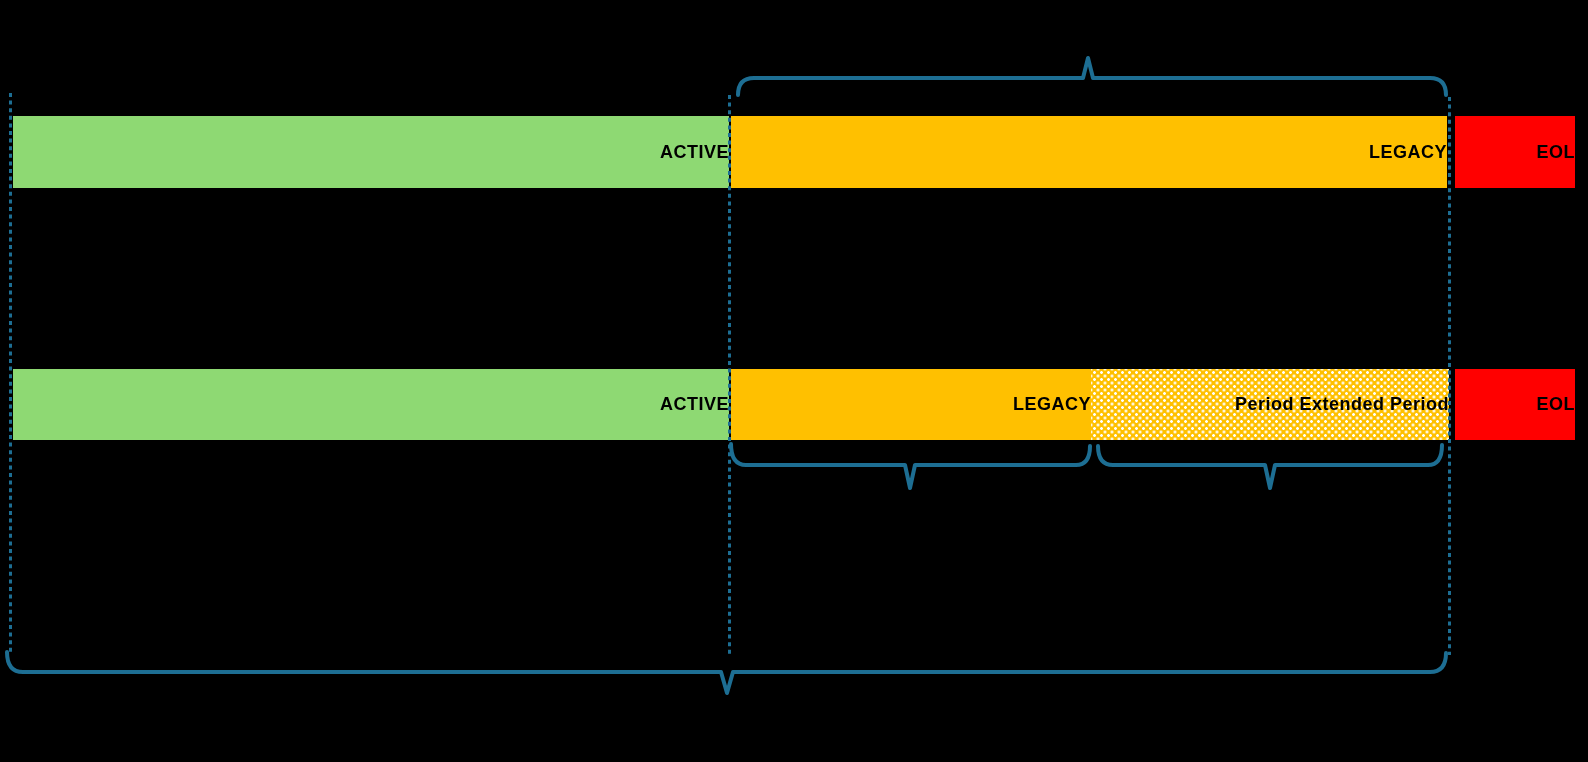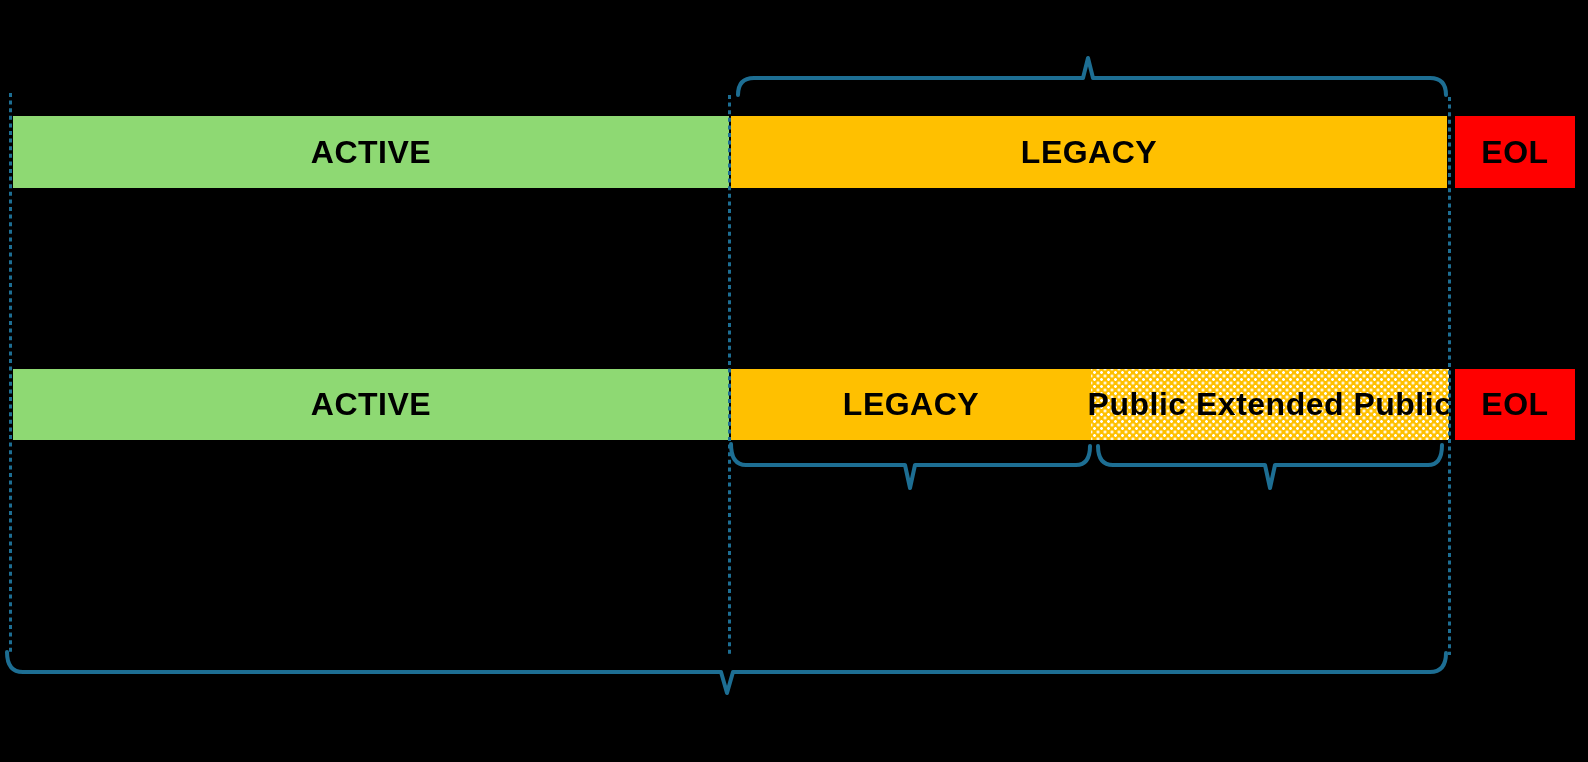--- a/index.html
+++ b/index.html
@@ -3,22 +3,22 @@
 <meta charset="utf-8">
 <style>
   html,body{margin:0;padding:0;}
   body{
     width:1588px;height:762px;position:relative;overflow:hidden;
     background:#000000;
     font-family:"Liberation Sans", sans-serif;
   }
   .canvas{position:absolute;inset:0;}
   .seg{
-    position:absolute;display:flex;align-items:center;justify-content:center;
-    color:#000;font-weight:700;font-size:32px;letter-spacing:0.5px;
+    position:absolute;display:flex;align-items:center;justify-content:flex-end;
+    color:#000;font-weight:700;font-size:18px;letter-spacing:0.5px;
     white-space:nowrap;
   }
   
   .row1{top:116px;height:72px;}
   .row2{top:369px;height:71px;}
   .seg-active{left:13px;width:716px;background:#8ED973;}
   .seg-legacy-full{left:731px;width:716px;background:#FFC000;}
   .seg-legacy-short{left:731px;width:360px;background:#FFC000;}
   .seg-pep{
     left:1091px;width:358px;background-color:#FFC000;
@@ -49,21 +49,21 @@
     <span>EOL</span>
   </div>
 
   <div class="seg row2 seg-active">
     <span>ACTIVE</span>
   </div>
   <div class="seg row2 seg-legacy-short">
     <span>LEGACY</span>
   </div>
   <div class="seg row2 seg-pep">
-    <span>Public Extended Public</span>
+    <span>Period Extended Period</span>
   </div>
   <div class="seg row2 seg-eol">
     <span>EOL</span>
   </div>
 
   <svg class="annotation-layer" width="1588" height="762" viewBox="0 0 1588 762" fill="none" stroke="#1D6E93" xmlns="http://www.w3.org/2000/svg">
 
     <line x1="10.5" y1="93" x2="10.5" y2="652" stroke-width="3" stroke-dasharray="4 3.6"></line>
     <line x1="729.5" y1="95" x2="729.5" y2="655" stroke-width="3" stroke-dasharray="4 3.6"></line>
     <line x1="1449.5" y1="97" x2="1449.5" y2="655" stroke-width="3" stroke-dasharray="4 3.6"></line>

